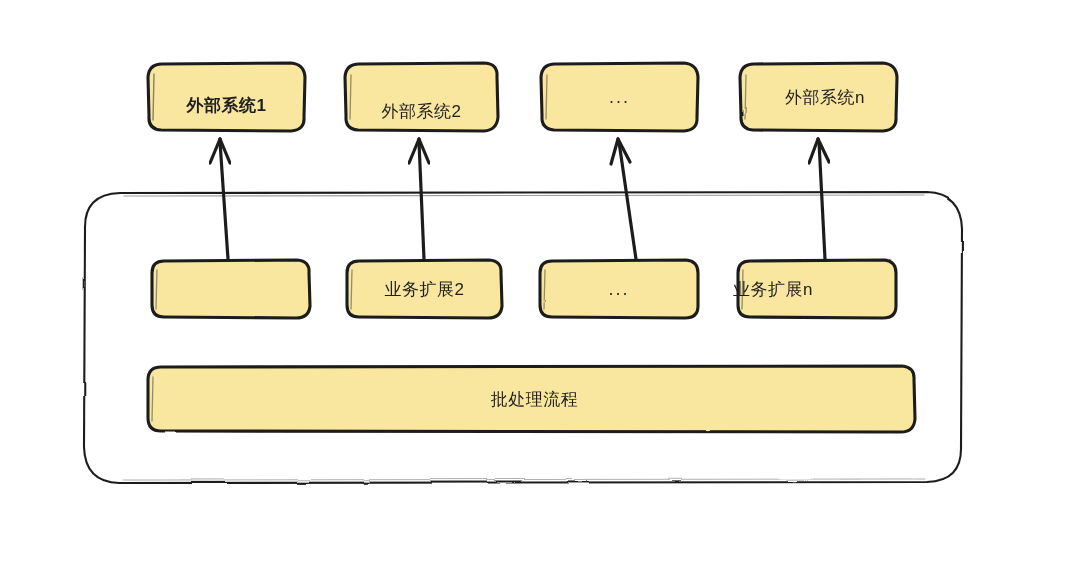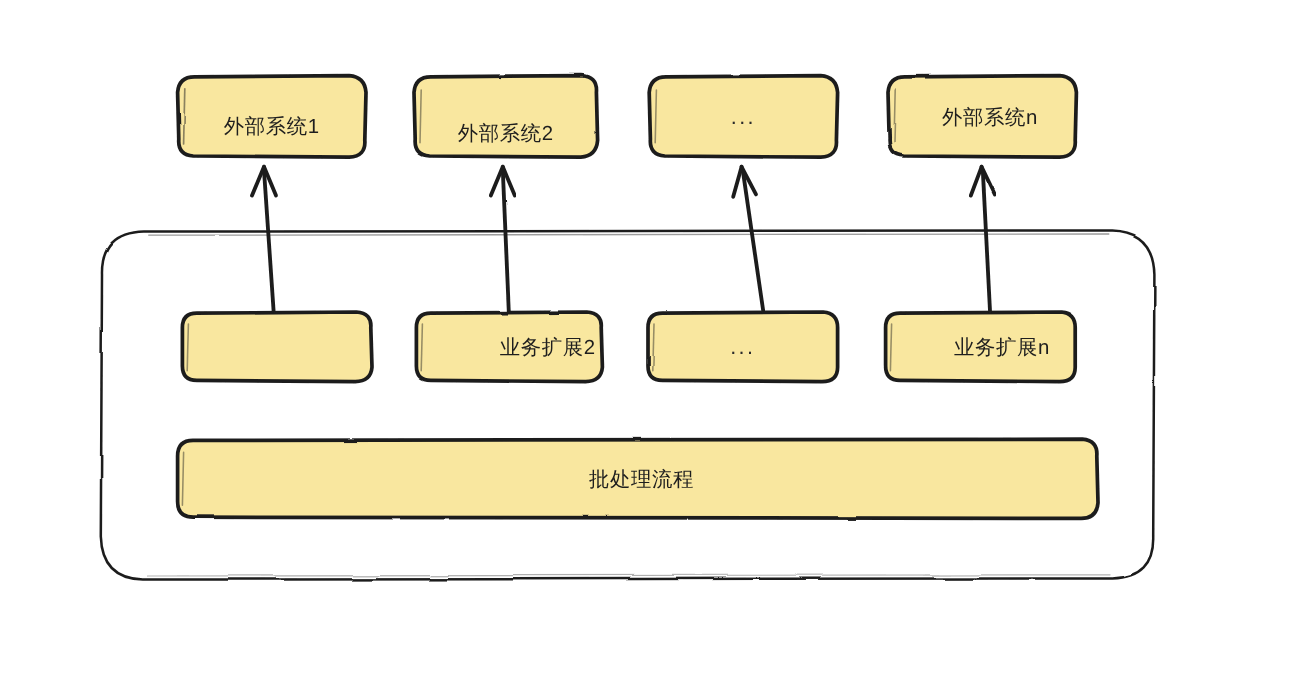--- a/index.html
+++ b/index.html
@@ -122,28 +122,28 @@
       <path d="M 618 139 L 611 164" fill="none" stroke="#1e1e1e" stroke-width="3.2" stroke-linecap="round"></path>
       <path d="M 618 139 L 630 162" fill="none" stroke="#1e1e1e" stroke-width="3.2" stroke-linecap="round"></path>
     </g>
     <g filter="url(#rough)">
       <path d="M 825 259 L 819 142" fill="none" stroke="#1e1e1e" stroke-width="3.2" stroke-linecap="round"></path>
       <path d="M 818 139 L 809 163" fill="none" stroke="#1e1e1e" stroke-width="3.2" stroke-linecap="round"></path>
       <path d="M 818 139 L 829 162" fill="none" stroke="#1e1e1e" stroke-width="3.2" stroke-linecap="round"></path>
     </g>
   </svg>
 
-  <div class="node-label" style="left:148px; top:63px; width:157px; height:84px;">外部系统1</div>
+  <div class="node-label" style="left:148px; top:63px; width:157px; height:84px;font-weight:bold;">外部系统1</div>
   <div class="node-label" style="left:345px; top:63px; width:153px; height:68px;margin-top:14px;">外部系统2</div>
   <div class="node-label dots" style="left:541px; top:63px; width:157px; height:68px;">...</div>
   <div class="node-label" style="left:740px; top:63px; width:170px; height:68px;">外部系统n</div>
 
-  <div class="node-label" style="left:347px; top:260px; width:155px; height:58px;margin-left:32px;">业务扩展2</div>
+  <div class="node-label" style="left:347px; top:260px; width:155px; height:58px;">业务扩展2</div>
   <div class="node-label dots" style="left:540px; top:260px; width:158px; height:58px;">...</div>
-  <div class="node-label" style="left:756px; top:260px; width:158px; height:58px;">业务扩展n</div>
+  <div class="node-label" style="left:694px; top:260px; width:158px; height:58px;">业务扩展n</div>
 
   <div class="node-label" style="left:148px; top:366px; width:693px; height:66px;padding-left:40px;">批处理流程</div>
 
   <div class="hit" style="left:148px; top:63px; width:157px; height:68px;"></div>
   <div class="hit" style="left:345px; top:63px; width:153px; height:68px;"></div>
   <div class="hit" style="left:541px; top:63px; width:157px; height:68px;"></div>
   <div class="hit" style="left:740px; top:63px; width:157px; height:68px;"></div>
 
   <div class="hit" style="left:152px; top:260px; width:158px; height:58px;"></div>
   <div class="hit" style="left:347px; top:260px; width:155px; height:58px;"></div>

